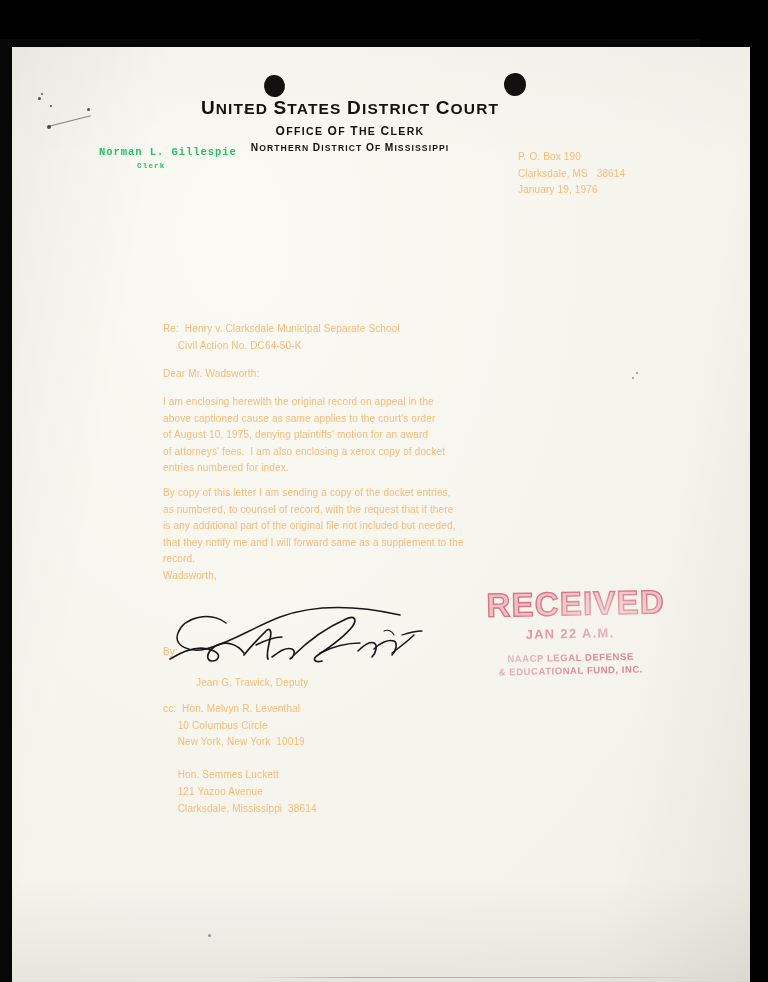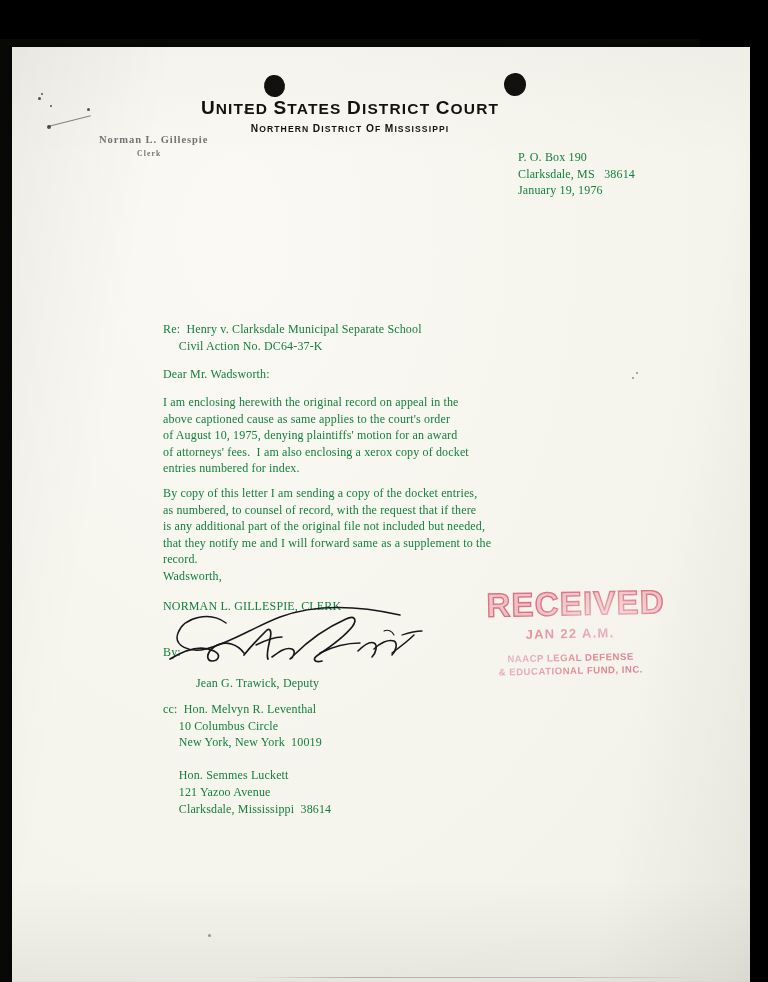--- a/index.html
+++ b/index.html
@@ -110,43 +110,43 @@
     font-weight: 700;
     letter-spacing: 1.1px;
     text-transform: uppercase;
   }
   .lh-sub2 .cap { font-size: 10.2px; }
 
   
   .clerk-block {
     position: absolute;
     left: 99px;
-    top: 95px;
-    font-family: Liberation Serif, serif;
-    color: #737373;
+    top: 107px;
+    font-family: Liberation Mono, monospace;
+    color: #22c55e;
   }
   .clerk-name {
     font-size: 10.5px;
     font-weight: 700;
     letter-spacing: 0.95px;
   }
   .clerk-role {
     margin-top: 4px;
     margin-left: 38px;
     font-size: 7.6px;
     font-weight: 700;
     letter-spacing: 1.15px;
   }
 
   
   .tw {
     position: absolute;
-    color: #15803d;
-    font-family: Liberation Serif, serif;
-    font-size: 12px;
+    color: #fdba74;
+    font-family: Liberation Sans, sans-serif;
+    font-size: 10px;
     line-height: 16.6px;
     white-space: pre;
     letter-spacing: 0.15px;
   }
 
   .return-address { left: 518px; top: 110px; }
   .recipient      { left: 163px; top: 192px; }
   .re-block       { left: 163px; top: 282px; }
   .salutation     { left: 163px; top: 327px; }
   .para1          { left: 163px; top: 355px; }
@@ -248,53 +248,53 @@
 
     <div class="blob b1"></div>
     <div class="blob b2"></div>
 
     <div class="paper-shade"></div>
     <div class="paper-curl"></div>
   </div>
 
   <div class="letterhead">
     <div class="lh-title"><span class="cap">U</span>nited <span class="cap">S</span>tates <span class="cap">D</span>istrict <span class="cap">C</span>ourt</div>
+    <div class="lh-sub1"><span class="cap">O</span>ffice <span class="cap">o</span>f <span class="cap">t</span>he <span class="cap">C</span>lerk</div>
     <div class="lh-sub2"><span class="cap">N</span>orthern <span class="cap">D</span>istrict <span class="cap">o</span>f <span class="cap">M</span>ississippi</div>
   </div>
 
   <div class="clerk-block">
     <div class="clerk-name">Norman L. Gillespie</div>
     <div class="clerk-role">Clerk</div>
   </div>
 
   <div class="tw return-address">P. O. Box 190
 Clarksdale, MS   38614
 January 19, 1976</div>
 
 
   <div class="tw re-block">Re:  Henry v. Clarksdale Municipal Separate School
-     Civil Action No. DC64-37-K</div>
+     Civil Action No. DC64-50-K</div>
 
   <div class="tw salutation">Dear Mr. Wadsworth:</div>
 
   <div class="tw para1">I am enclosing herewith the original record on appeal in the
 above captioned cause as same applies to the court's order
 of August 10, 1975, denying plaintiffs' motion for an award
 of attorneys' fees.  I am also enclosing a xerox copy of docket
 entries numbered for index.</div>
 
   <div class="tw para2">By copy of this letter I am sending a copy of the docket entries,
 as numbered, to counsel of record, with the request that if there
 is any additional part of the original file not included but needed,
 that they notify me and I will forward same as a supplement to the
 record.</div>
 
   <div class="tw closing">Wadsworth,</div>
 
-  <div class="tw sig-name">NORMAN L. GILLESPIE, CLERK</div>
 
   <div class="tw by-line">By:</div>
 
   <div class="signature">
     <svg viewBox="0 0 258 62" xmlns="http://www.w3.org/2000/svg">
       <path d="M58 18 C42 6, 16 12, 10 28 C5 41, 22 48, 38 44 C62 38, 86 22, 112 12 C150 -2, 196 2, 232 10" stroke-width="1.5"></path>
       <path d="M2 54 C18 44, 34 40, 46 46 C54 50, 50 56, 44 56 C38 56, 38 48, 46 42 C58 34, 70 40, 76 48" stroke-width="1.7"></path>
       <path d="M76 50 C84 40, 92 32, 98 26 C102 22, 104 26, 102 34 C100 44, 98 50, 100 54" stroke-width="1.7"></path>
       <path d="M88 40 C96 36, 106 32, 114 32" stroke-width="1.4"></path>
       <path d="M104 52 C112 46, 118 42, 124 44 C128 46, 126 52, 122 54" stroke-width="1.6"></path>

